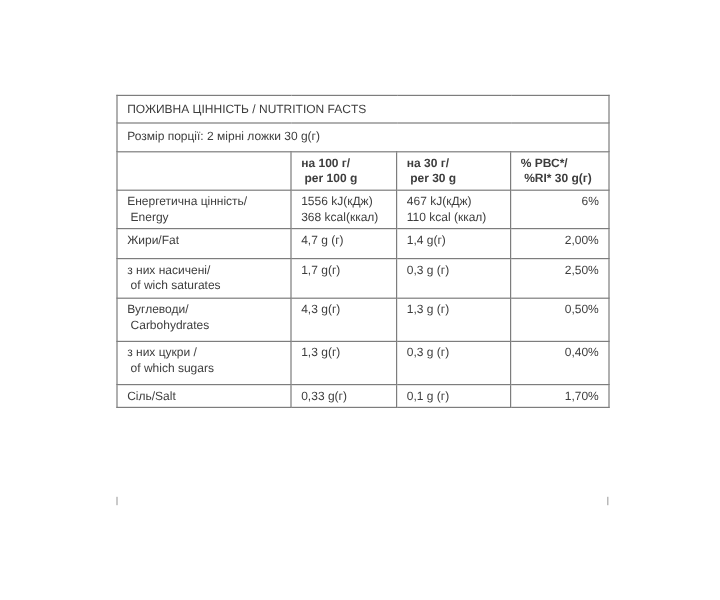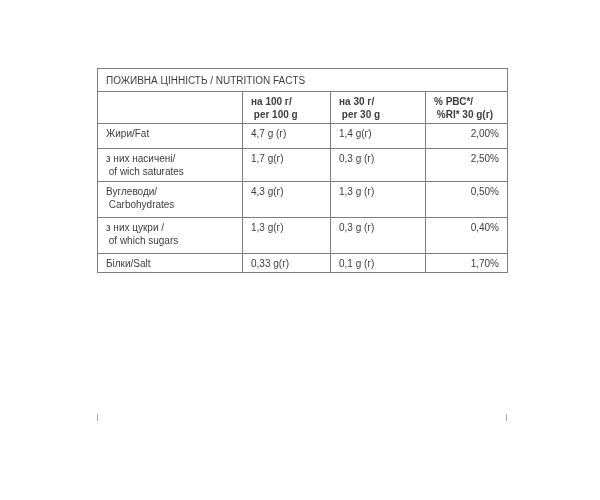--- a/index.html
+++ b/index.html
@@ -12,21 +12,21 @@
   body{
     width:600px;height:500px;
     background:var(--background);
     font-family:"Liberation Sans","DejaVu Sans",sans-serif;
   }
   .screen{
     position:relative;width:600px;height:500px;
     background:var(--background);overflow:hidden;
   }
   table.nf{
-    position:absolute;left:97px;top:68px;width:410px;
+    position:absolute;left:97px;top:79px;width:410px;
     border-collapse:collapse;table-layout:fixed;
   }
   table.nf td{
     border:1px solid var(--border);
     vertical-align:top;
     padding:3px 8px 2px 8px;
     font-size:10px;line-height:13px;
     color:var(--text);
     white-space:pre-wrap;
     overflow:hidden;
@@ -57,31 +57,43 @@
       <col style="width:95px">
       <col style="width:82px">
     </colgroup>
 
     <tbody>
         <tr class="r-title" style="height:23px">
       <td colspan="4">ПОЖИВНА ЦІННІСТЬ / NUTRITION FACTS</td>
     </tr>
 
 
+    <tr class="r-band" style="height:24px">
+      <td colspan="4">Розмір порції: 2 мірні ложки 30 g(г)</td>
+    </tr>
 
     <tr class="r-head" style="height:28px">
       <td></td>
       <td class="val">на 100 г/
  per 100 g</td>
       <td class="val">на 30 г/
  per 30 g</td>
       <td class="val">% РВС*/
  %RI* 30 g(г)</td>
     </tr>
 
+    <tr style="height:30px">
+      <td>Енергетична цінність/
+ Energy</td>
+      <td class="val">1556 kJ(кДж)
+368 kcal(ккал)</td>
+      <td class="val">467 kJ(кДж)
+110 kcal (ккал)</td>
+      <td class="ri">6%</td>
+    </tr>
 
     <tr style="height:25px">
       <td>Жири/Fat</td>
       <td class="val">4,7 g (г)</td>
       <td class="val">1,4 g(г)</td>
       <td class="ri">2,00%</td>
     </tr>
 
     <tr style="height:33px">
       <td>з них насичені/
@@ -102,21 +114,21 @@
     <tr style="height:36px">
       <td>з них цукри /
  of which sugars</td>
       <td class="val">1,3 g(г)</td>
       <td class="val">0,3 g (г)</td>
       <td class="ri">0,40%</td>
     </tr>
 
 
     <tr style="height:18px">
-      <td>Білки/Salt</td>
+      <td>Сіль/Salt</td>
       <td class="val">0,33 g(г)</td>
       <td class="val">0,1 g (г)</td>
       <td class="ri">1,70%</td>
     </tr>
 
   </tbody>
     </table>
 
   <div class="stub"></div>
 </div>

